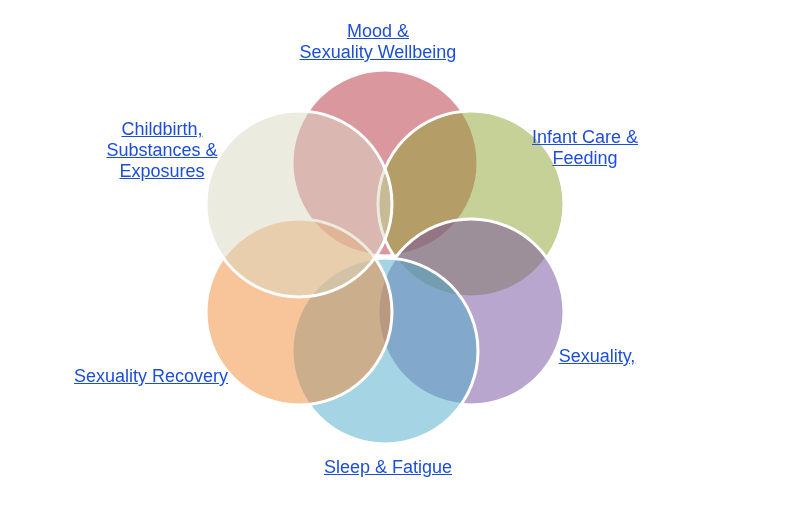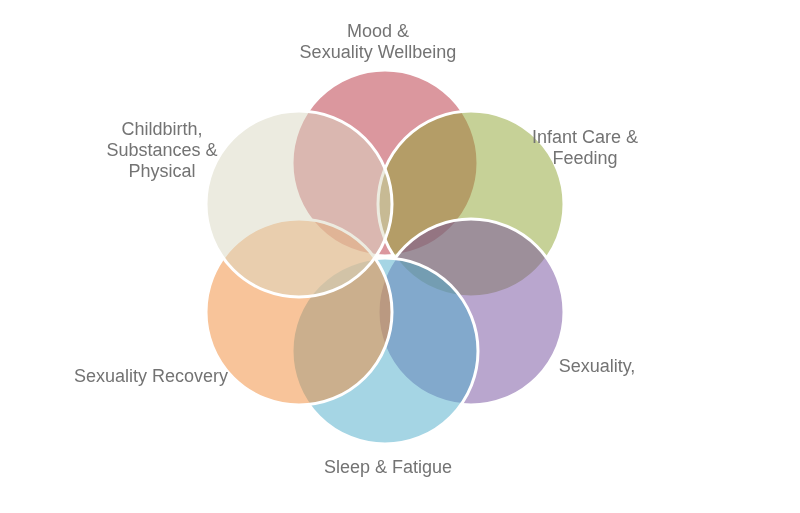--- a/index.html
+++ b/index.html
@@ -28,22 +28,23 @@
     fill-opacity: 0.5;
     stroke: #ffffff;
     stroke-width: 3;
   }
   .label {
     position: absolute;
     transform: translateX(-50%);
     text-align: center;
     font-size: 18px;
     line-height: 21px;
-    color: #737373;
+    color: #1d4ed8;
     white-space: nowrap;
+    text-decoration: underline;
   }
   .label span { display: block; }
 </style>
 </head>
 <body>
 
 <div class="stage">
 
   <svg class="venn-svg" width="800" height="513" viewBox="0 0 800 513">
 
@@ -58,31 +59,31 @@
   <div class="label" style="left:378px; top:21px;">
     <span>Mood &amp;</span>
     <span>Sexuality Wellbeing</span>
   </div>
 
   <div class="label" style="left:585px; top:127px;">
     <span>Infant Care &amp;</span>
     <span>Feeding</span>
   </div>
 
-  <div class="label" style="left:597px; top:356px;">
+  <div class="label" style="left:597px; top:346px;">
     <span>Sexuality,</span>
   </div>
 
   <div class="label" style="left:388px; top:457px;">
     <span>Sleep &amp; Fatigue</span>
   </div>
 
   <div class="label" style="left:151px; top:366px;">
     <span>Sexuality Recovery</span>
   </div>
 
   <div class="label" style="left:162px; top:119px;">
     <span>Childbirth,</span>
     <span>Substances &amp;</span>
-    <span>Physical</span>
+    <span>Exposures</span>
   </div>
 
 </div>
 
 </body></html>

